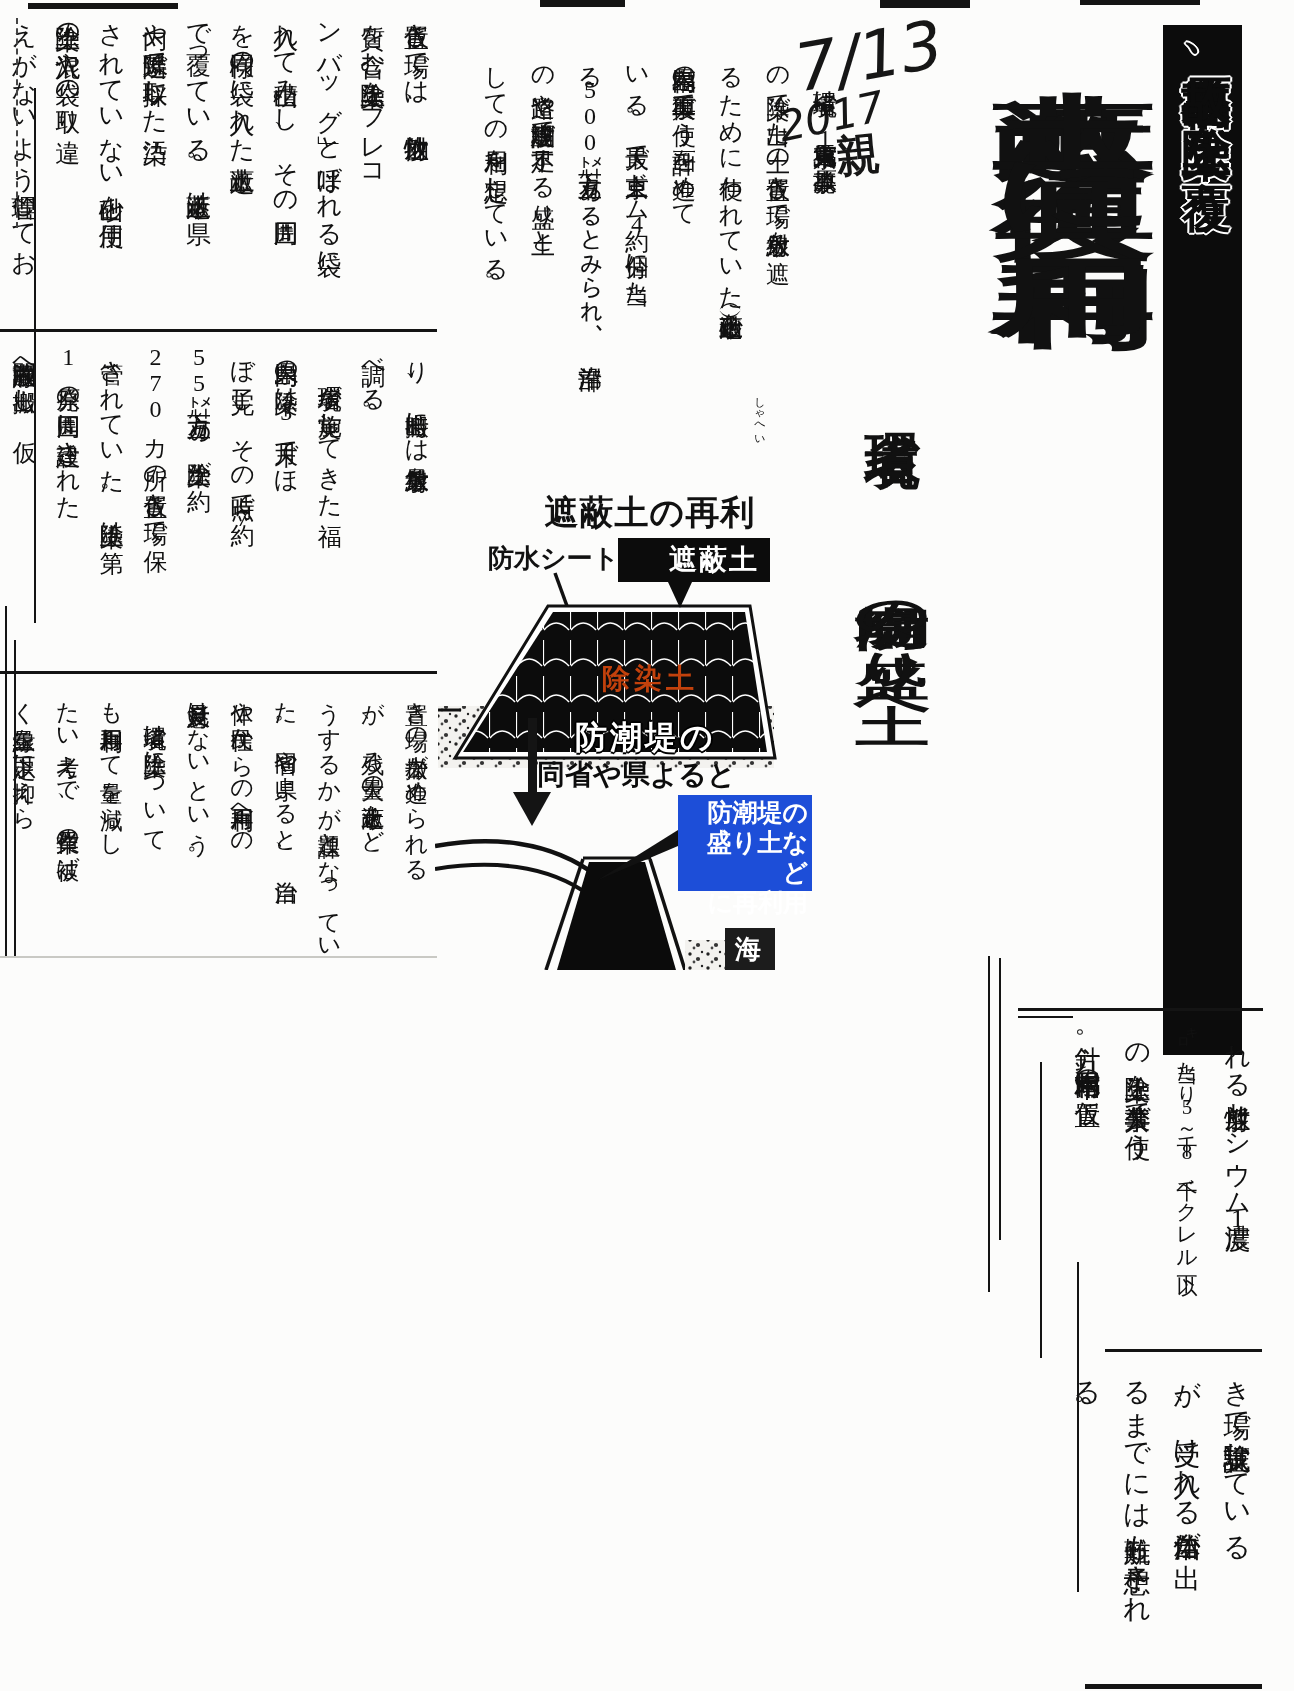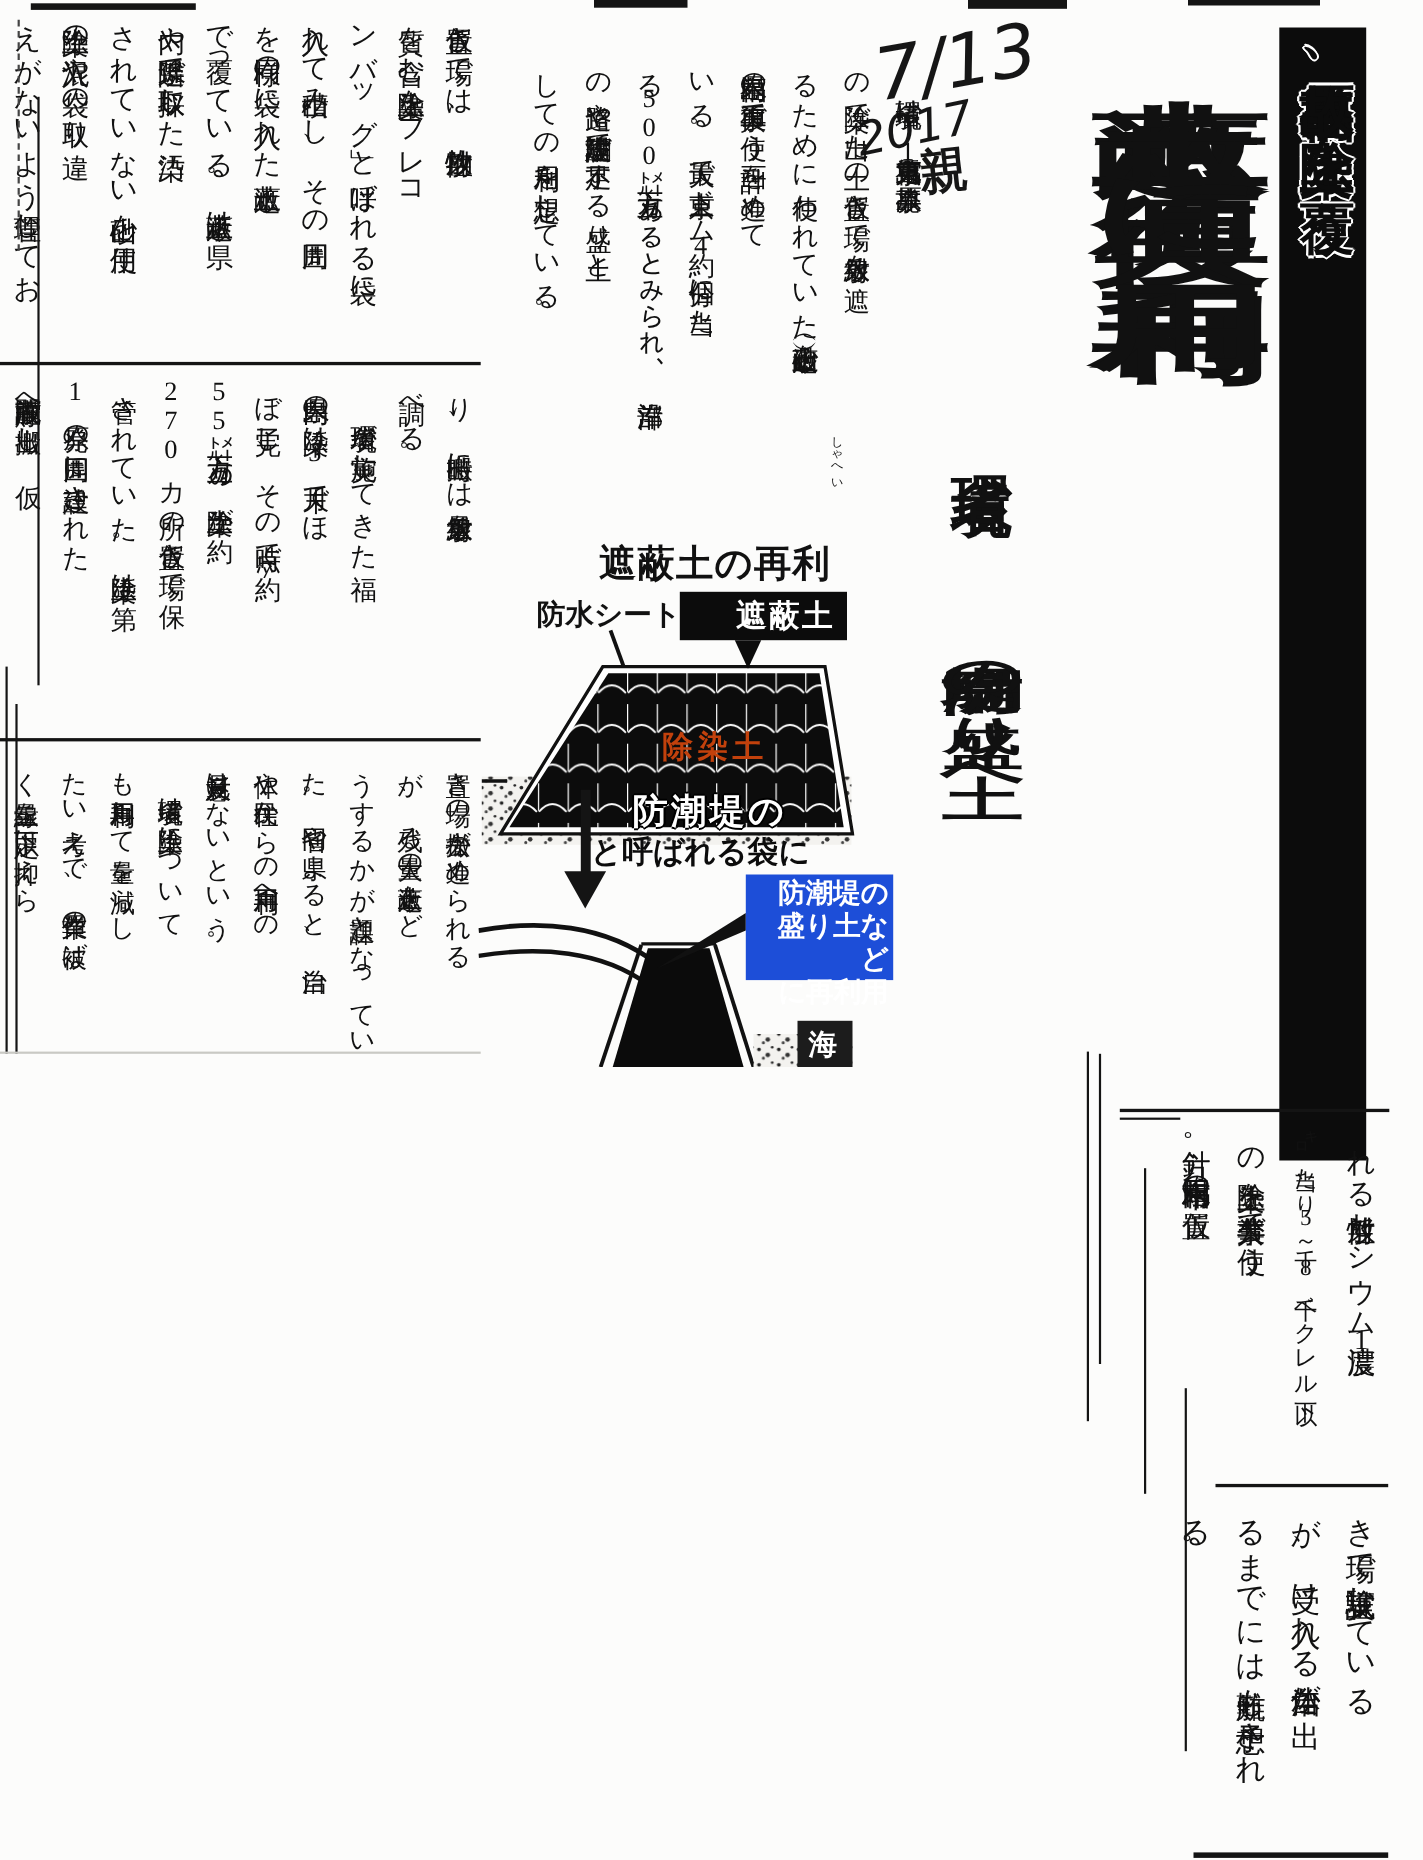--- a/index.html
+++ b/index.html
@@ -182,21 +182,21 @@
 
     <rect x="250" y="452" width="90" height="30" fill="url(#spk)"></rect>
   </svg>
 
   <div id="dgTitle" class="dlabel">遮蔽土の再利用</div>
   <div id="dgSheet" class="dlabel">防水シート</div>
   <div id="dgShieldBox" class="dlabel">遮蔽土</div>
   <div id="dgShieldPtr"></div>
   <div id="dgJosen" class="dlabel">除染土</div>
   <div id="dgKarioki" class="dlabel">防潮堤の</div>
-  <div id="dgRecheck" class="dlabel">と呼ばれる袋に</div>
+  <div id="dgRecheck" class="dlabel">同省や県よると</div>
   <div id="dgReuseBox" class="dlabel">防潮堤の
 盛り土など
 に再利用</div>
   <div id="seaPatch"></div>
   <div id="dgSea" class="dlabel">海</div>
 
   <div class="art" style="left:28px;top:3px;width:150px;height:6px;"></div>
   <div class="art" style="left:540px;top:0;width:85px;height:7px;"></div>
   <div class="art" style="left:880px;top:0;width:90px;height:8px;"></div>
   <div class="art" style="left:1080px;top:0;width:120px;height:5px;"></div>

